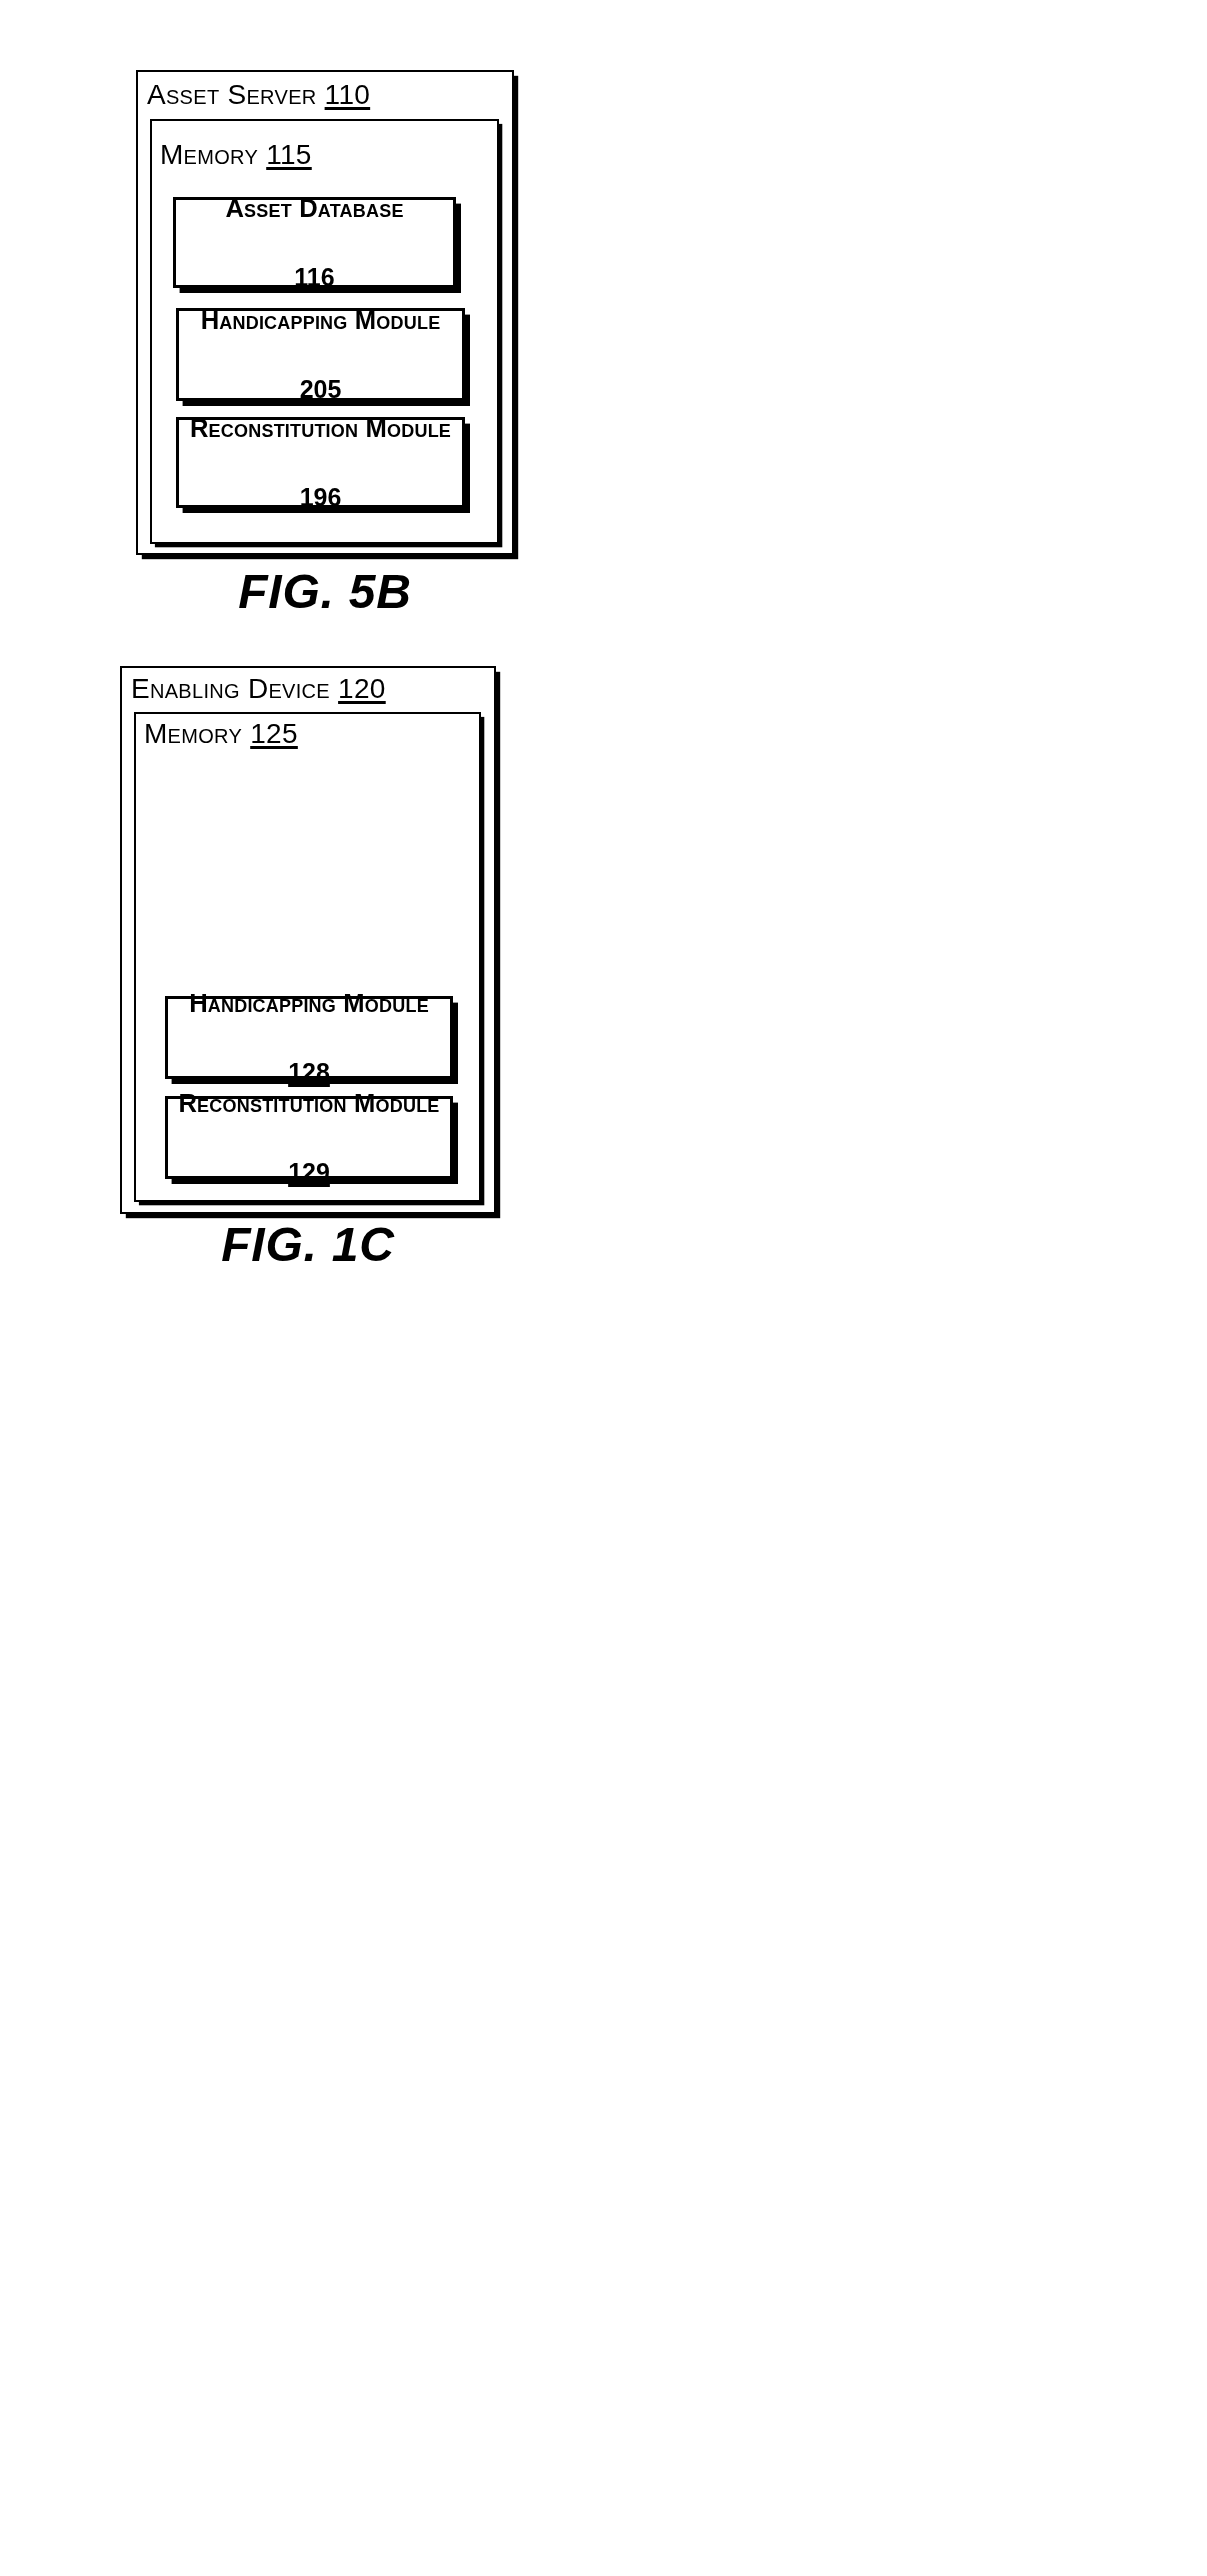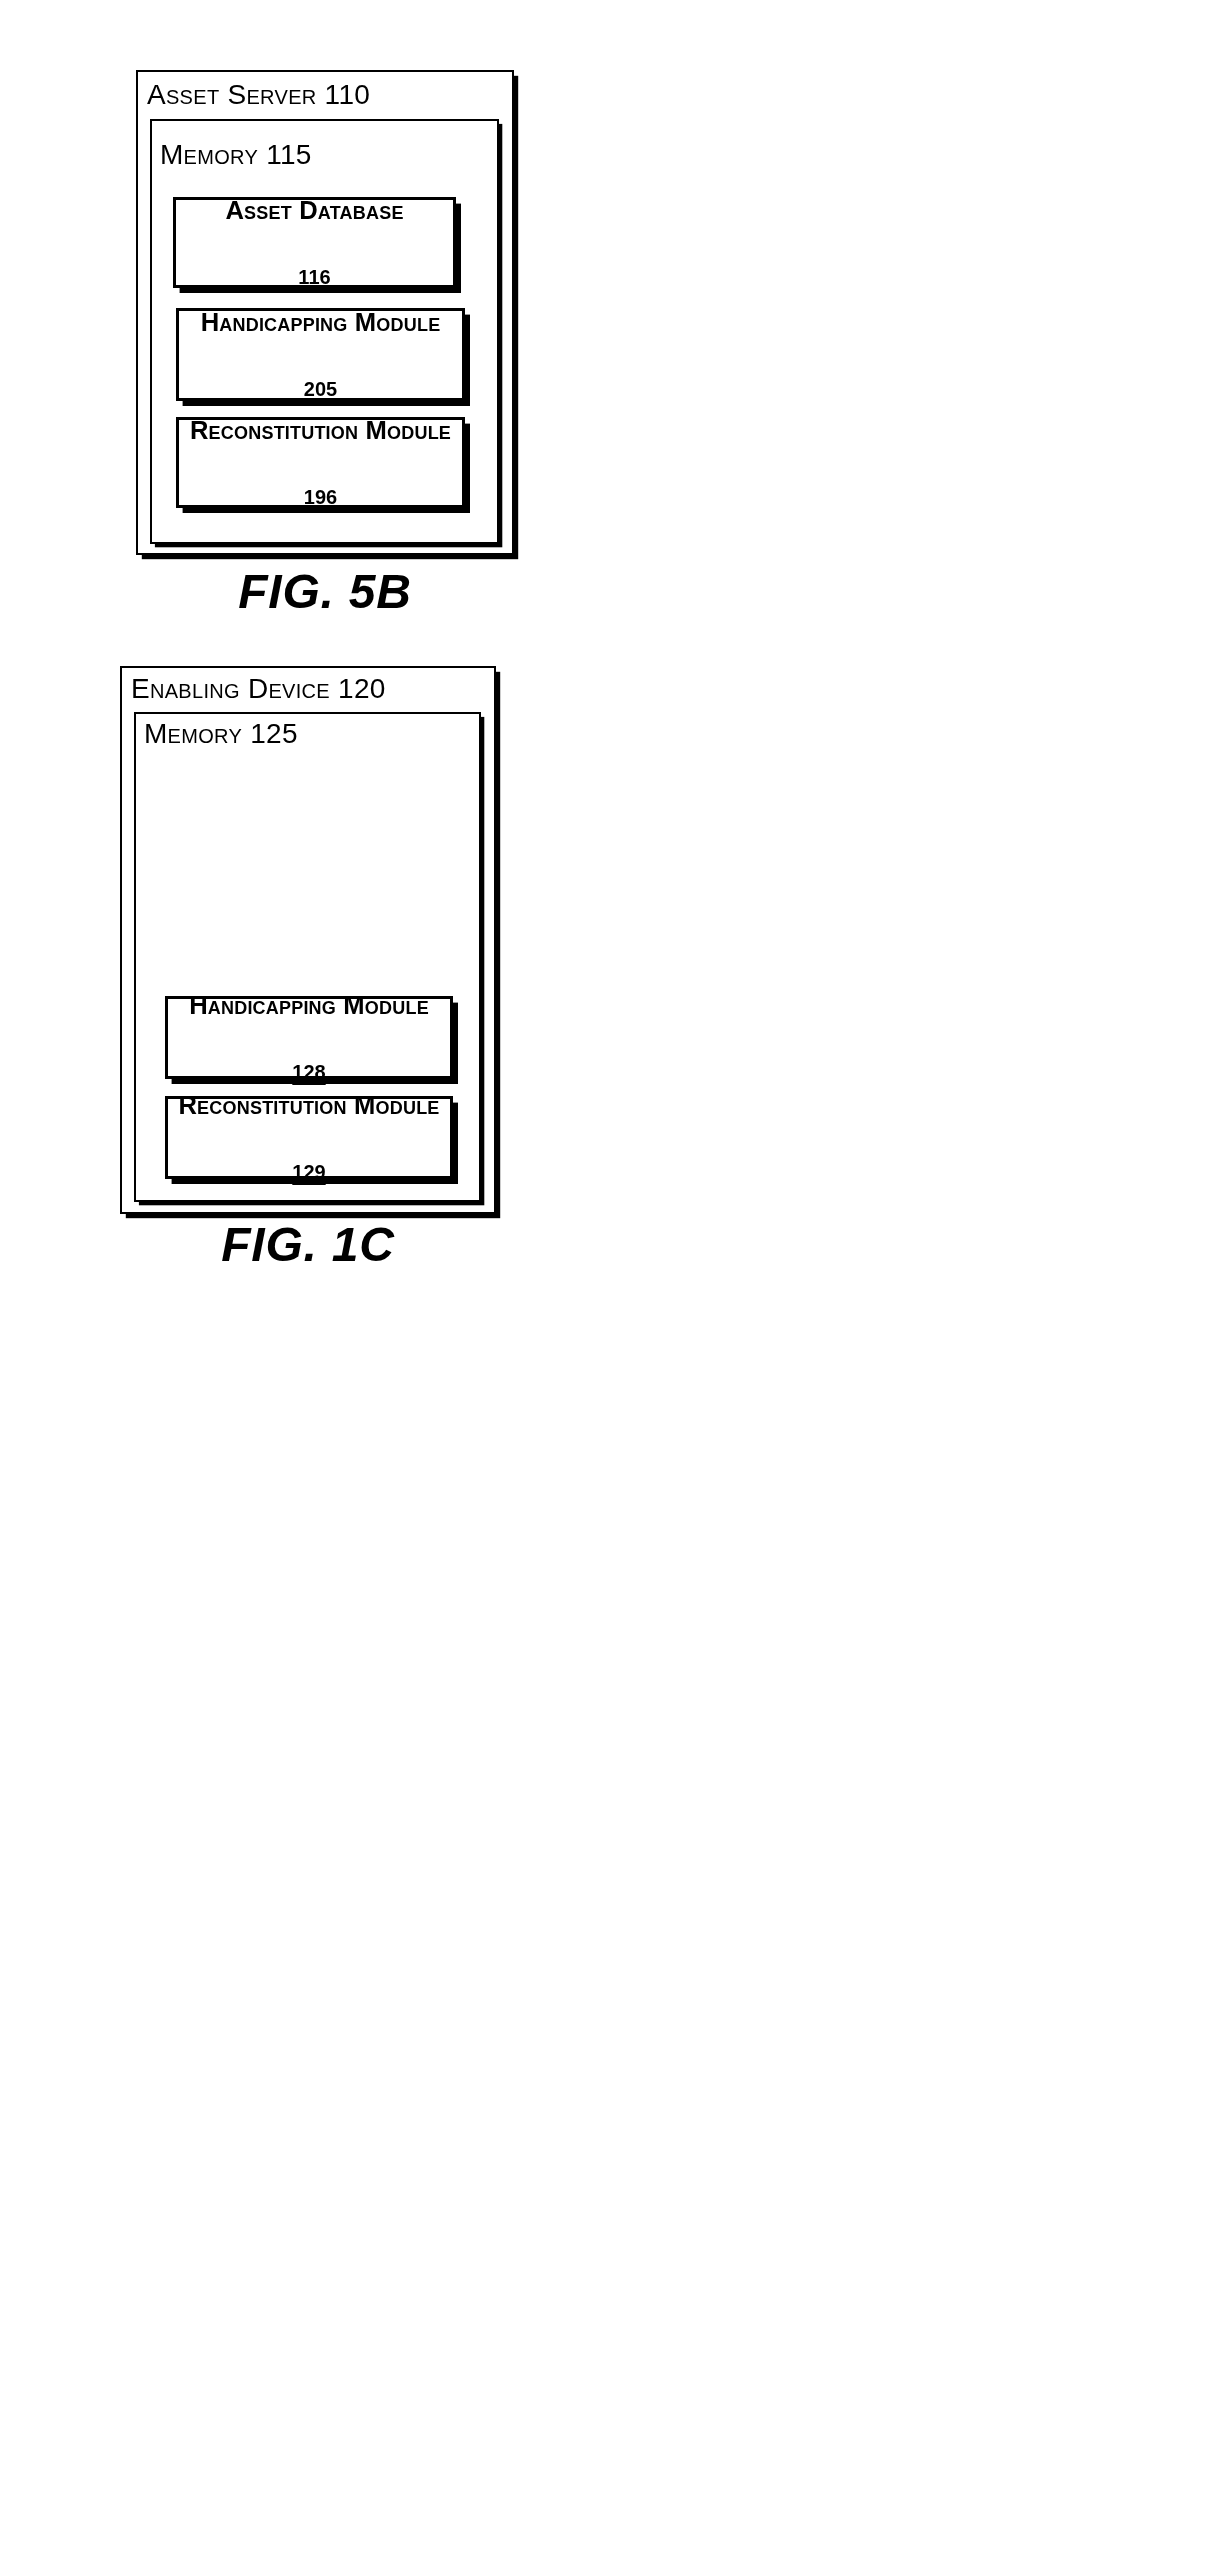--- a/index.html
+++ b/index.html
@@ -56,39 +56,40 @@
     position: absolute;
     font-family: "Liberation Sans", sans-serif;
     font-weight: 400;
     font-variant: small-caps;
     font-size: 28px;
     letter-spacing: 0.3px;
     white-space: nowrap;
     line-height: 1;
   }
   .box-header .ref {
+    text-decoration: underline;
     text-underline-offset: 3.3px;
     text-decoration-thickness: 2.5px;
   }
 
   
   .module-title {
     font-family: "Liberation Sans", sans-serif;
     font-weight: 700;
     font-variant: small-caps;
     font-size: 25.6px;
     letter-spacing: 0.2px;
     white-space: nowrap;
     line-height: 1.12;
     text-align: center;
   }
   .module-ref {
     font-family: "Liberation Sans", sans-serif;
     font-weight: 700;
-    font-size: 20px;
+    font-size: 25px;
     line-height: 1.12;
     text-align: center;
     text-decoration: underline;
     text-underline-offset: 3.3px;
     text-decoration-thickness: 2.5px;
     margin-top: 21px;
   }
 
   
   .caption {

